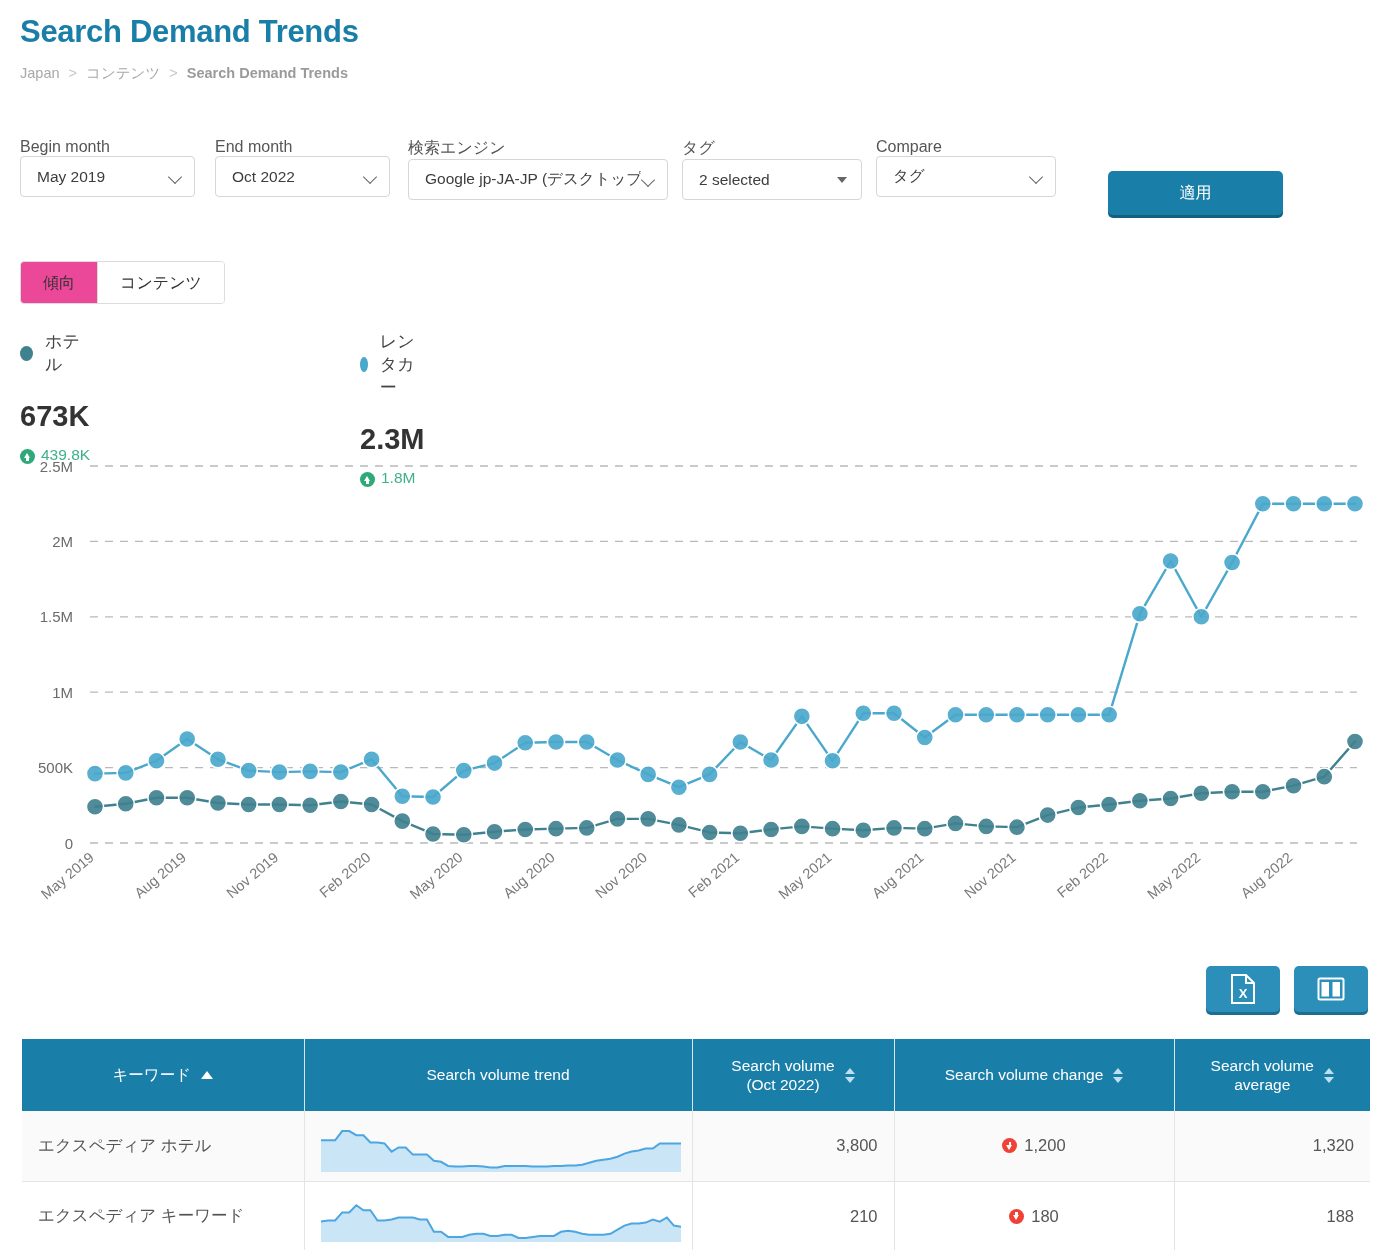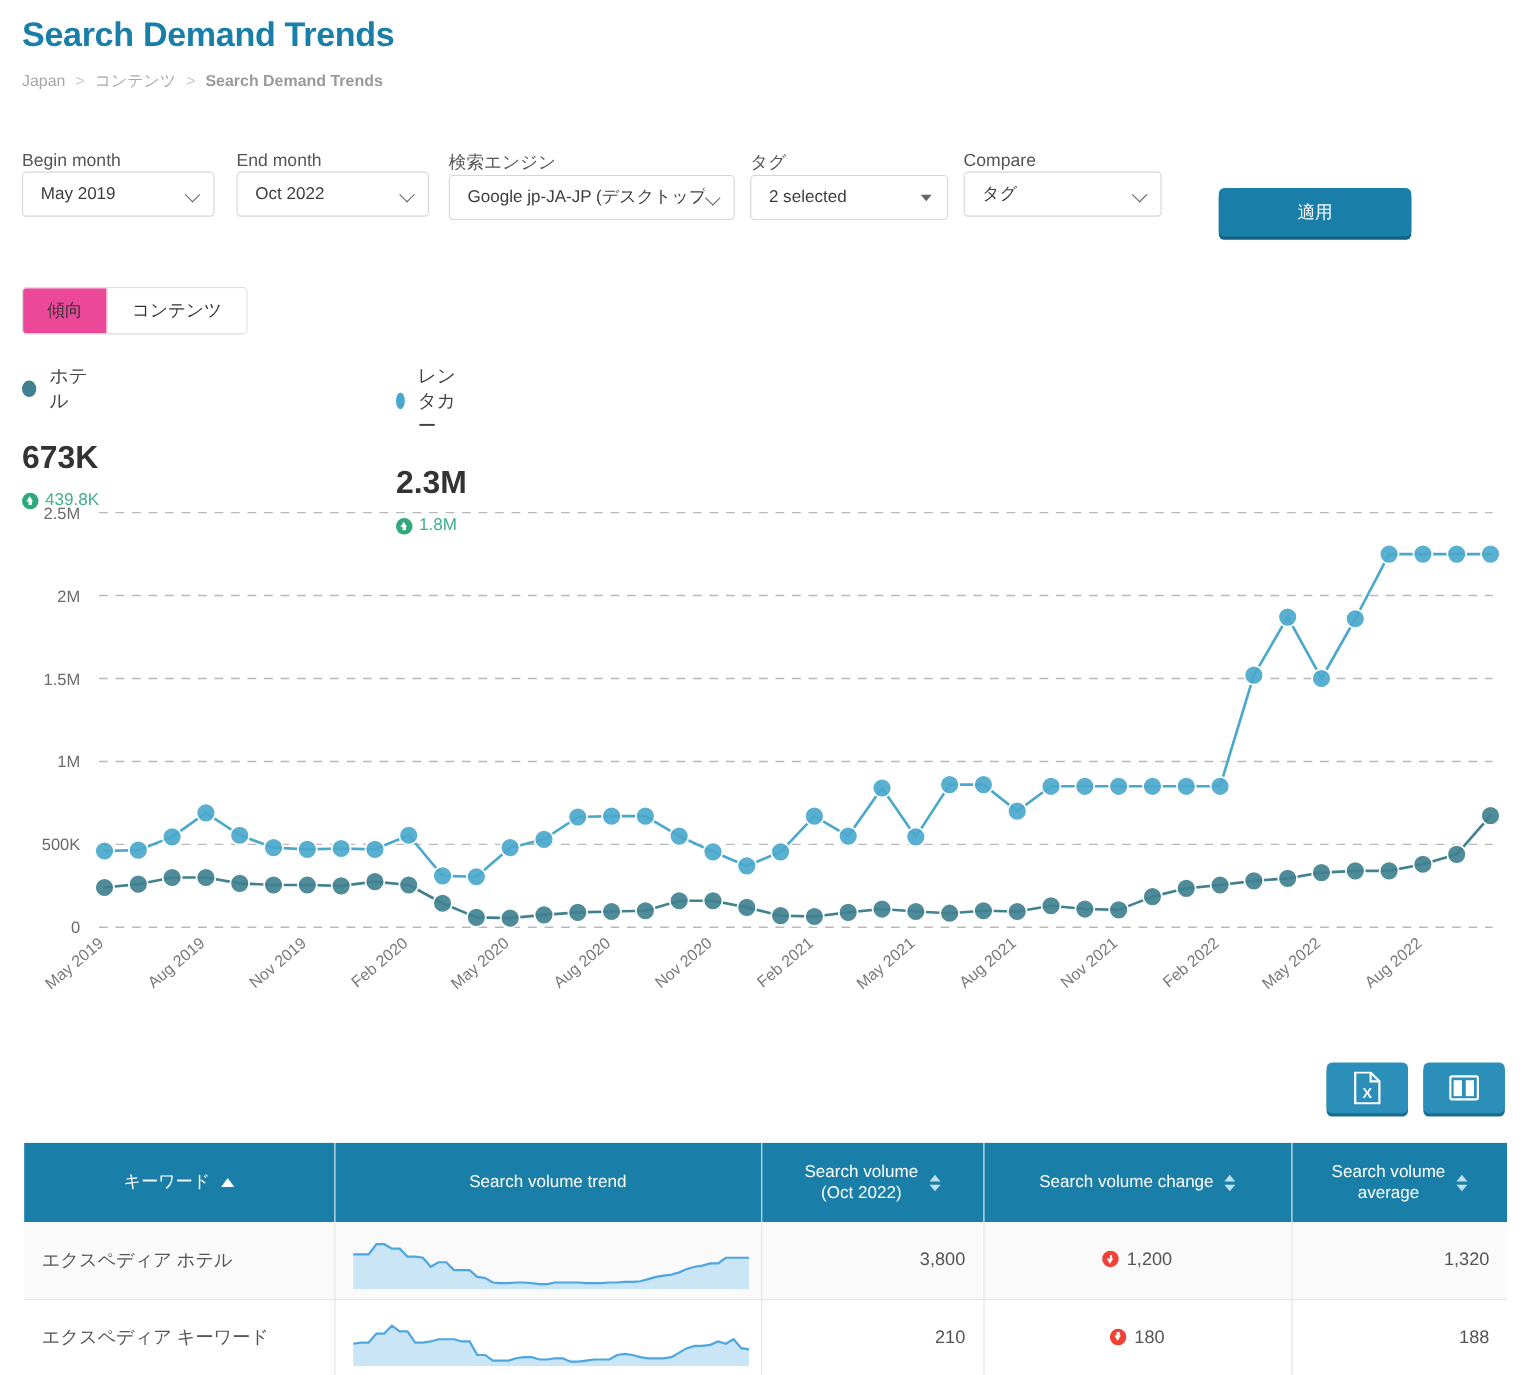--- a/index.html
+++ b/index.html
@@ -79,21 +79,21 @@
   .tab + .tab { border-left: 1px solid #dcdcdc; }
 
   
   .kpis { position: absolute; left: 20px; top: 330px; }
   .kpi { position: absolute; top: 0; }
   .kpi-head { display: flex; align-items: center; gap: 12px; }
   .dot { width: 15px; height: 15px; border-radius: 50%; }
   .kpi-name { font-size: 17px; color: #444; }
   .kpi-row { display: flex; align-items: baseline; gap: 13px; margin-top: 24px; flex-direction: column; }
   .kpi-value { font-size: 29px; font-weight: bold; color: #333; }
-  .kpi-delta { font-size: 15.5px; color: #3fb18a; display: flex; align-items: center; gap: 6px; }
+  .kpi-delta { font-size: 15.5px; color: #3fb18a; display: flex; align-items: flex-end; gap: 6px; }
   .arrow-up {
     width: 15px; height: 15px; border-radius: 50%;
     background: #2fa87a; position: relative; display: inline-block;
   }
   .arrow-up::before {
     content: ""; position: absolute; left: 4px; top: 3.5px;
     width: 0; height: 0;
     border-left: 3.5px solid transparent; border-right: 3.5px solid transparent;
     border-bottom: 5px solid #fff;
   }

